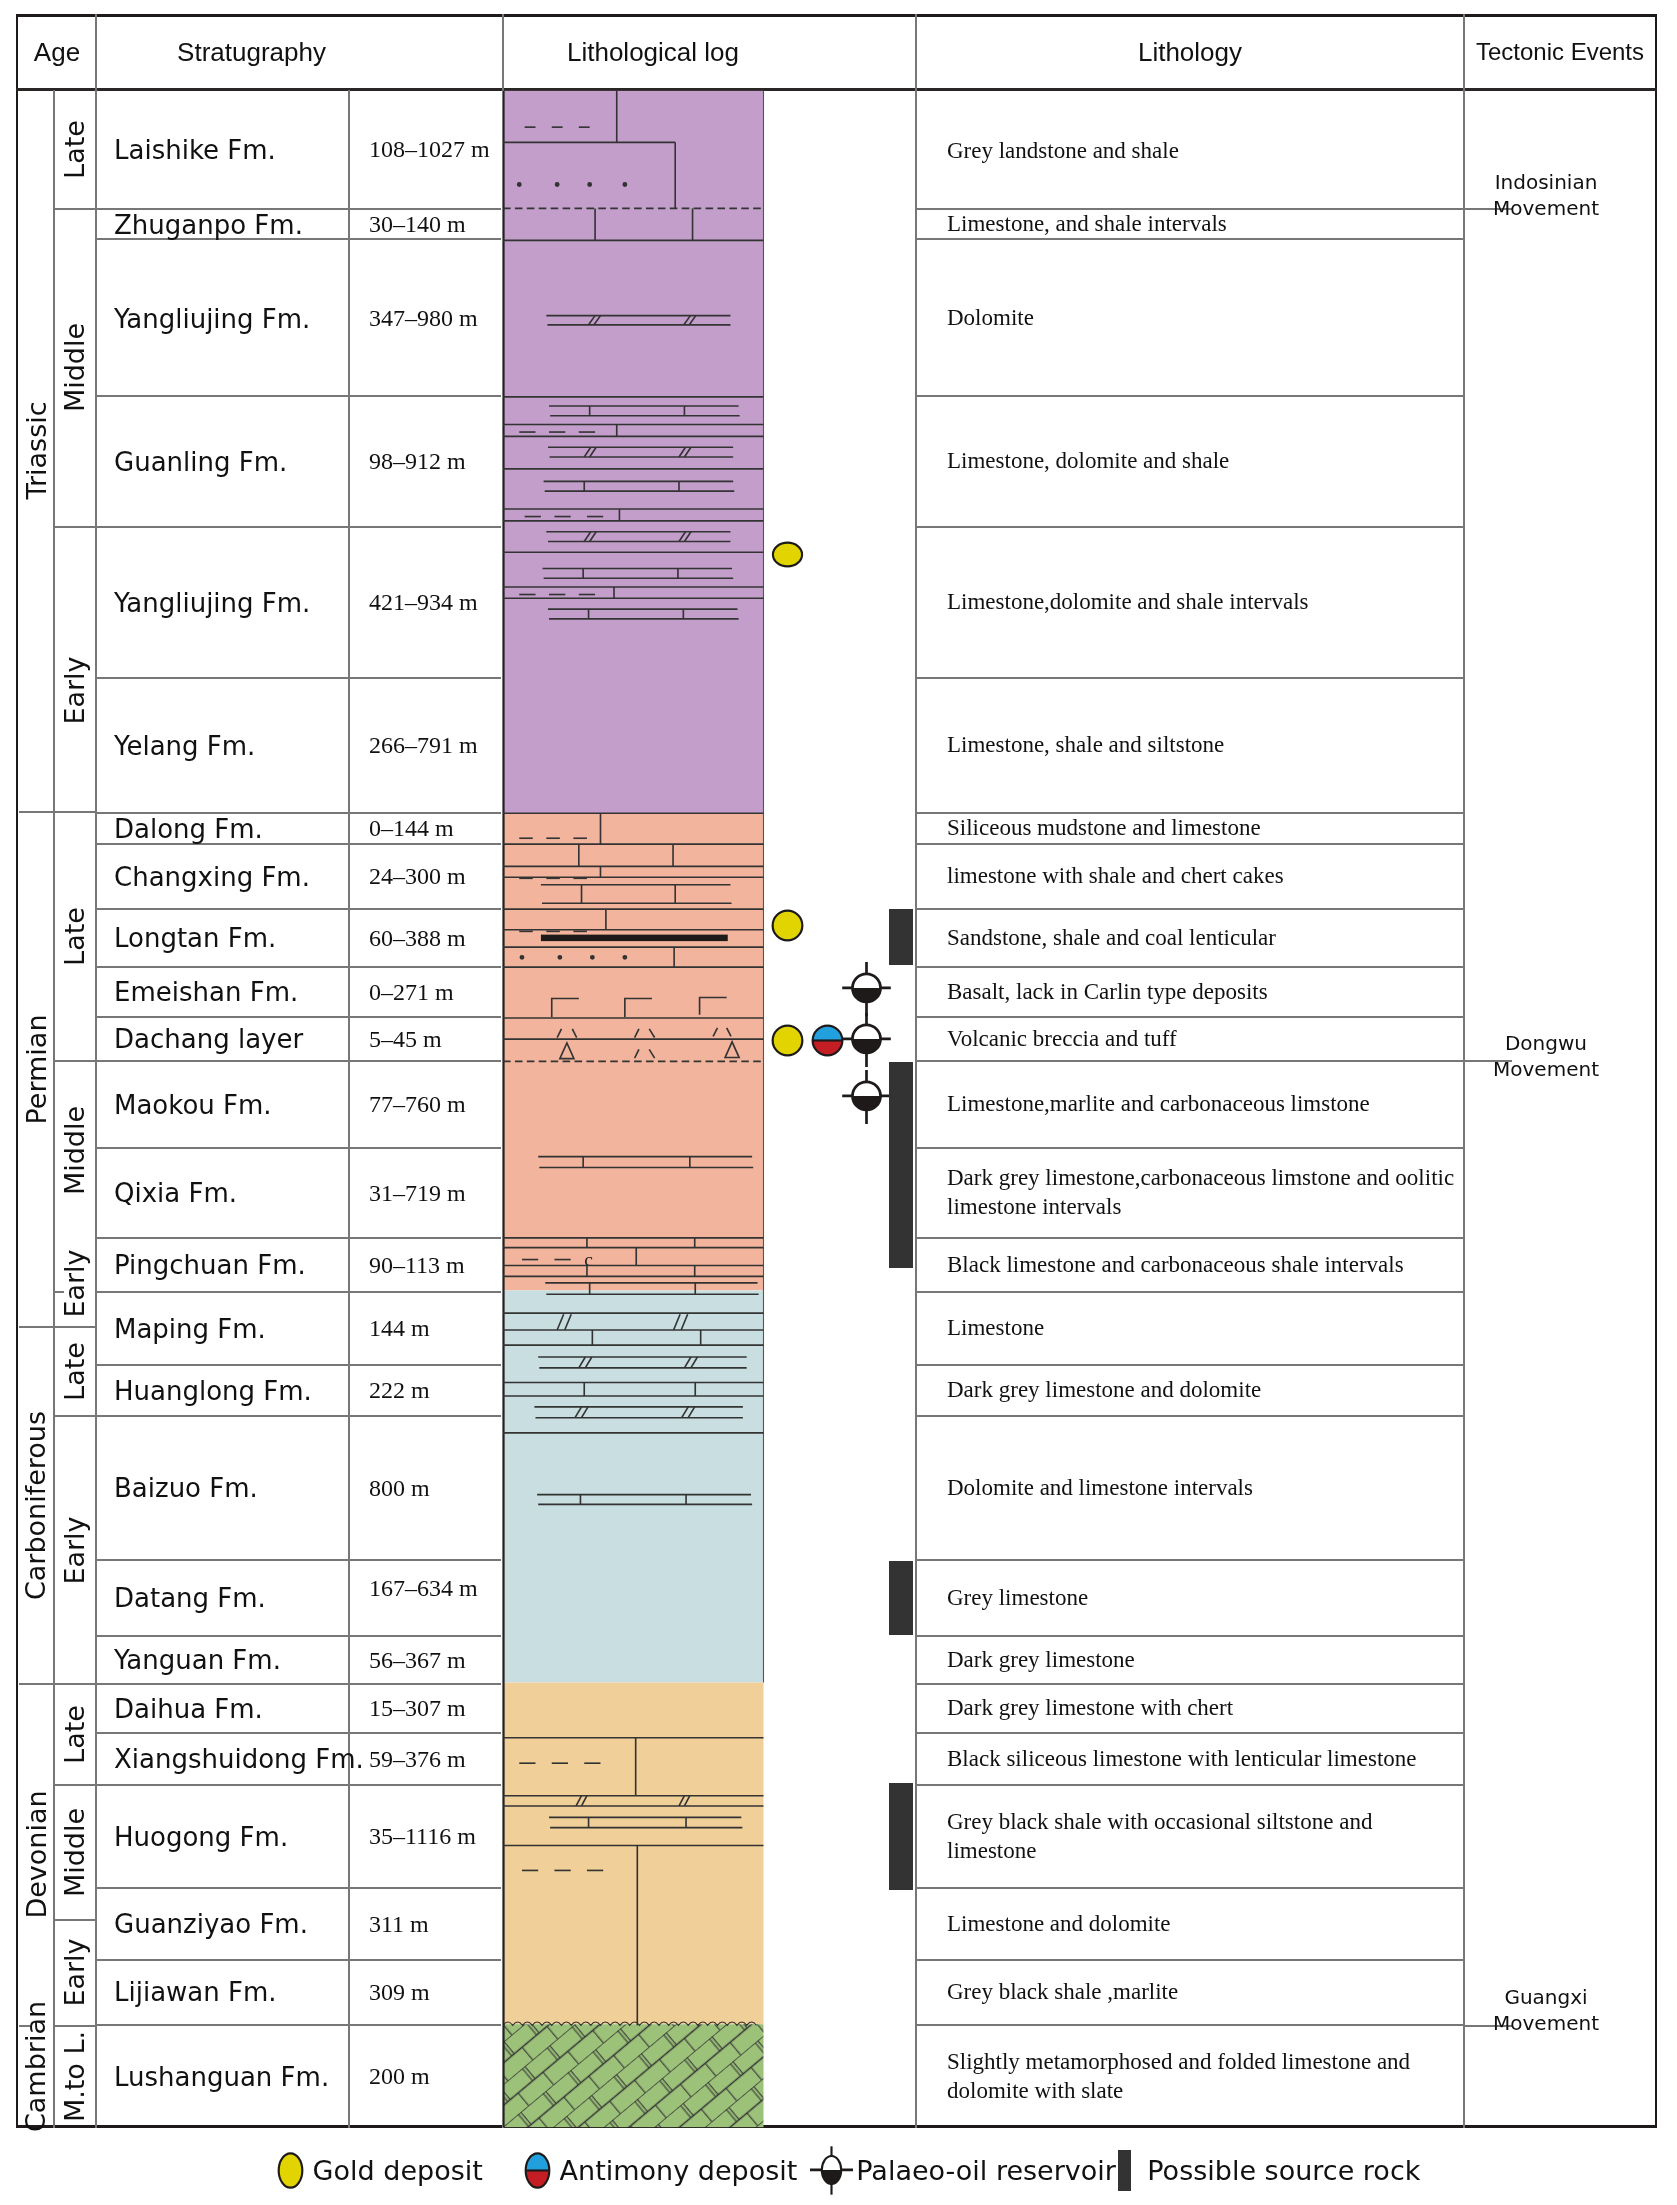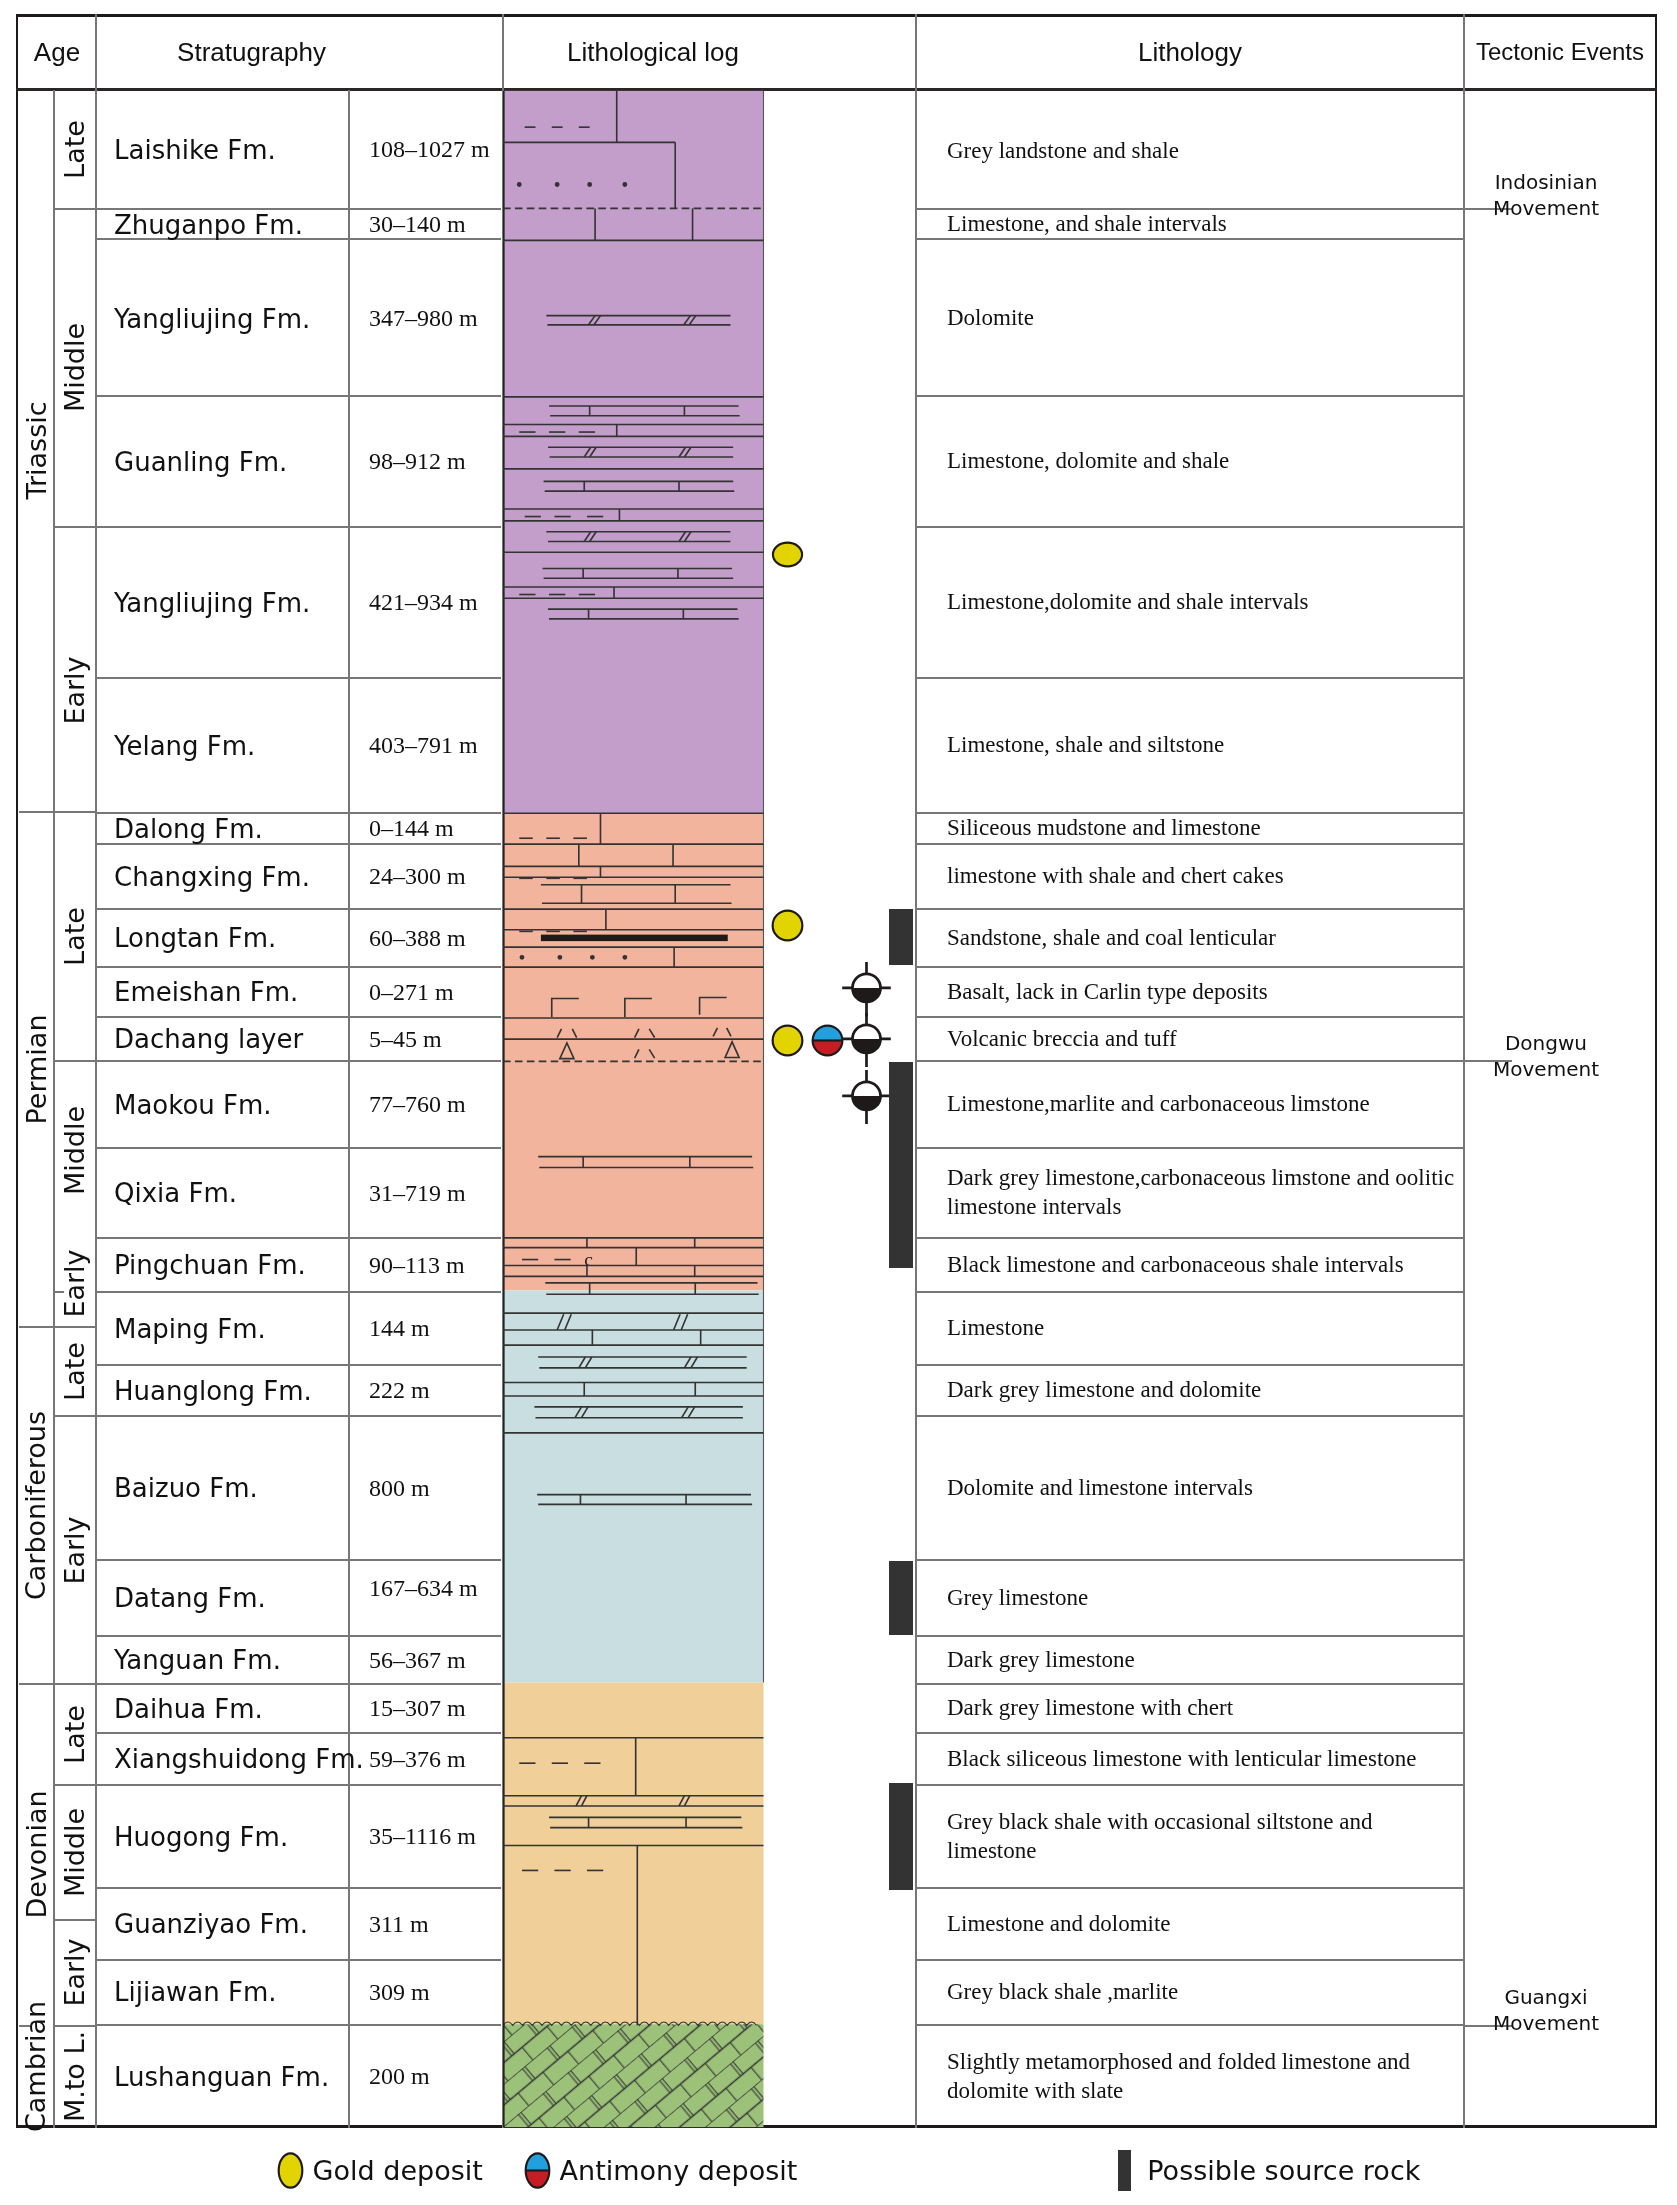--- a/index.html
+++ b/index.html
@@ -175,21 +175,21 @@
     <div class="fm" style="top: 240px; height: 157px;">Yangliujing Fm.</div>
     <div class="thk" style="top: 240px; height: 157px;">347–980 m</div>
     <div class="desc" style="top: 240px; height: 157px;">Dolomite</div>
     <div class="fm" style="top: 396px; height: 131px;">Guanling Fm.</div>
     <div class="thk" style="top: 396px; height: 131px;">98–912 m</div>
     <div class="desc" style="top: 396px; height: 131px;">Limestone, dolomite and shale</div>
     <div class="fm" style="top: 527px; height: 151px;">Yangliujing Fm.</div>
     <div class="thk" style="top: 527px; height: 151px;">421–934 m</div>
     <div class="desc" style="top: 527px; height: 151px;">Limestone,dolomite and  shale intervals</div>
     <div class="fm" style="top: 678px; height: 135px;">Yelang Fm.</div>
-    <div class="thk" style="top: 678px; height: 135px;">403–791 m</div>
+    <div class="thk" style="top: 678px; height: 135px;">266–791 m</div>
     <div class="desc" style="top: 678px; height: 135px;">Limestone, shale and siltstone</div>
     <div class="fm" style="top: 813px; height: 31px;">Dalong Fm.</div>
     <div class="thk" style="top: 813px; height: 31px;">0–144 m</div>
     <div class="desc" style="top: 813px; height: 31px;">Siliceous mudstone and limestone</div>
     <div class="fm" style="top: 844px; height: 65px;">Changxing Fm.</div>
     <div class="thk" style="top: 844px; height: 65px;">24–300 m</div>
     <div class="desc" style="top: 844px; height: 65px;">limestone with shale and chert cakes</div>
     <div class="fm" style="top: 909px; height: 58px;">Longtan Fm.</div>
     <div class="thk" style="top: 909px; height: 58px;">60–388 m</div>
     <div class="desc" style="top: 909px; height: 58px;">Sandstone, shale and coal lenticular</div>
@@ -543,18 +543,27 @@
   </div>
   <div class="legend-item" style="left:523px;">
     <svg width="29" height="43" viewBox="0 0 54 80">
       <path d="M5,40 A22,32 0 0 1 49,40 Z" fill="#22A0DD"></path>
       <path d="M5,40 A22,32 0 0 0 49,40 Z" fill="#C41E24"></path>
       <line x1="5" y1="40" x2="49" y2="40" stroke="#1e1a1a" stroke-width="4"></line>
       <ellipse cx="27" cy="40" rx="22" ry="32" fill="none" stroke="#1e1a1a" stroke-width="4"></ellipse>
     </svg>
     <span style="margin-left:7.6px;">Antimony deposit</span>
   </div>
+  <div class="legend-item" style="left:810px;">
+    <svg width="43" height="49" viewBox="0 0 80 90">
+      <line x1="40" y1="0" x2="40" y2="90" stroke="#1e1a1a" stroke-width="4"></line>
+      <line x1="0" y1="44" x2="80" y2="44" stroke="#1e1a1a" stroke-width="5"></line>
+      <ellipse cx="40" cy="44" rx="18" ry="26" fill="#fff" stroke="#1e1a1a" stroke-width="4"></ellipse>
+      <path d="M22,44 A18,26 0 0 0 58,44 Z" fill="#1e1a1a"></path>
+    </svg>
+    <span style="margin-left:3.3px;">Palaeo-oil reservoir</span>
+  </div>
   <div class="legend-item" style="left:1118px;">
     <div style="width:13px; height:41px; background:#333;"></div>
     <span style="margin-left:16.3px;">Possible source rock</span>
   </div>
 </div>
 
 
 </body></html>

